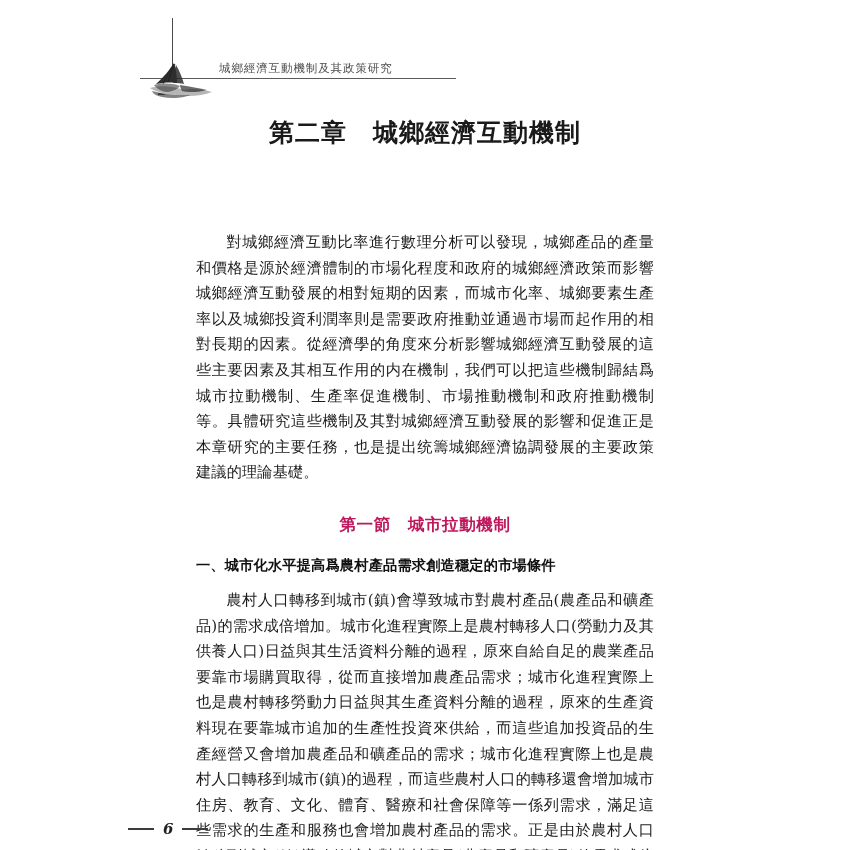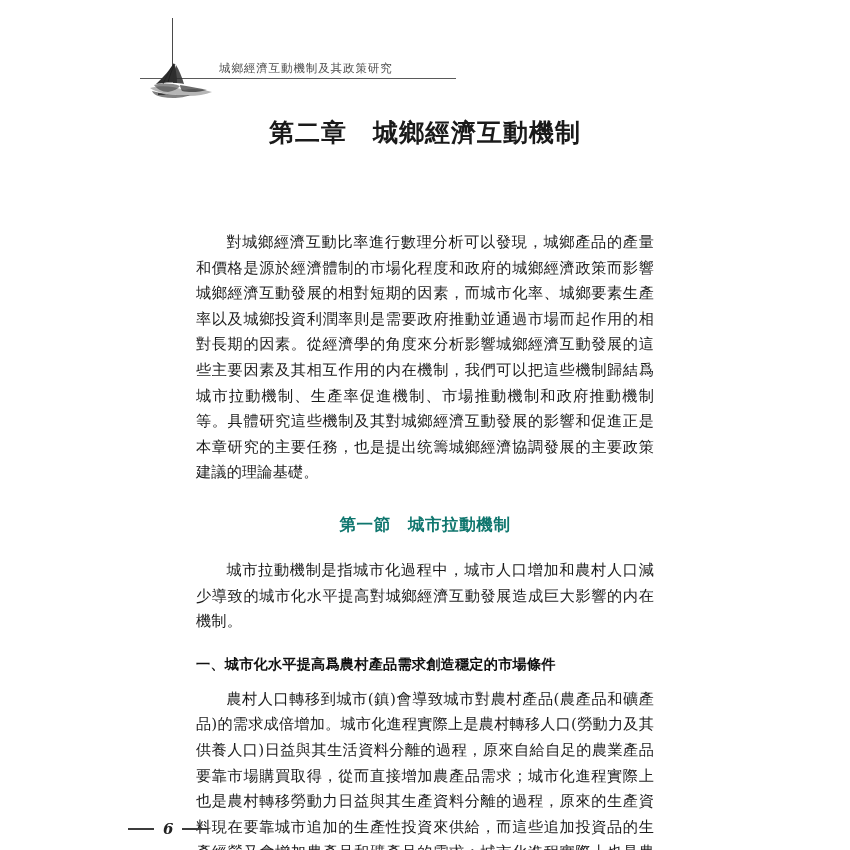--- a/index.html
+++ b/index.html
@@ -102,21 +102,21 @@
   .para-gap-first { margin-top: 81px; }
 
   .section-title {
     margin: 0;
     padding-top: 28px;
     text-align: center;
     font-family: "DejaVu Serif", "Liberation Serif", serif;
     font-weight: bold;
     font-size: 16.5px;
     letter-spacing: 0.6px;
-    color: #0f766e;
+    color: #be185d;
     white-space: pre;
   }
 
   .section-para { margin-top: 22px; }
 
   .subsection-title {
     margin: 0;
     padding-top: 20px;
     font-family: "DejaVu Sans", "Liberation Sans", sans-serif;
     font-weight: bold;
@@ -177,21 +177,20 @@
   </div>
 
   <div class="content">
 
     <h1 class="chapter-title">第二章　城鄉經濟互動機制</h1>
 
     <p class="body-para para-gap-first">對城鄉經濟互動比率進行數理分析可以發現，城鄉產品的產量和價格是源於經濟體制的市場化程度和政府的城鄉經濟政策而影響城鄉經濟互動發展的相對短期的因素，而城市化率、城鄉要素生產率以及城鄉投資利潤率則是需要政府推動並通過市場而起作用的相對長期的因素。從經濟學的角度來分析影響城鄉經濟互動發展的這些主要因素及其相互作用的内在機制，我們可以把這些機制歸結爲城市拉動機制、生產率促進機制、市場推動機制和政府推動機制等。具體研究這些機制及其對城鄉經濟互動發展的影響和促進正是本章研究的主要任務，也是提出统籌城鄉經濟協調發展的主要政策建議的理論基礎。</p>
 
     <h2 class="section-title">第一節　城市拉動機制</h2>
 
-    <p class="body-para section-para">城市拉動機制是指城市化過程中，城市人口增加和農村人口減少導致的城市化水平提高對城鄉經濟互動發展造成巨大影響的内在機制。</p>
 
     <h3 class="subsection-title">一、城市化水平提高爲農村產品需求創造穩定的市場條件</h3>
 
     <p class="body-para subsection-para">農村人口轉移到城市(鎮)會導致城市對農村產品(農產品和礦產品)的需求成倍增加。城市化進程實際上是農村轉移人口(勞動力及其供養人口)日益與其生活資料分離的過程，原來自給自足的農業產品要靠市場購買取得，從而直接增加農產品需求；城市化進程實際上也是農村轉移勞動力日益與其生產資料分離的過程，原來的生產資料現在要靠城市追加的生產性投資來供給，而這些追加投資品的生產經營又會增加農產品和礦產品的需求；城市化進程實際上也是農村人口轉移到城市(鎮)的過程，而這些農村人口的轉移還會增加城市住房、教育、文化、體育、醫療和社會保障等一係列需求，滿足這些需求的生產和服務也會增加農村產品的需求。正是由於農村人口轉移到城市(鎮)導致的城市對農村產品(農產品和礦產品)的需求成倍增加，才爲農村產品銷售創造了穩定的市場條件，使農產品價格和銷售量穩定增長，農民增收和農村人均 GDP 增長才有可靠保障。</p>
 
   </div>
 
   <div class="page-footer">
     <span class="footer-dash"></span>
     <span class="footer-pageno">6</span>

